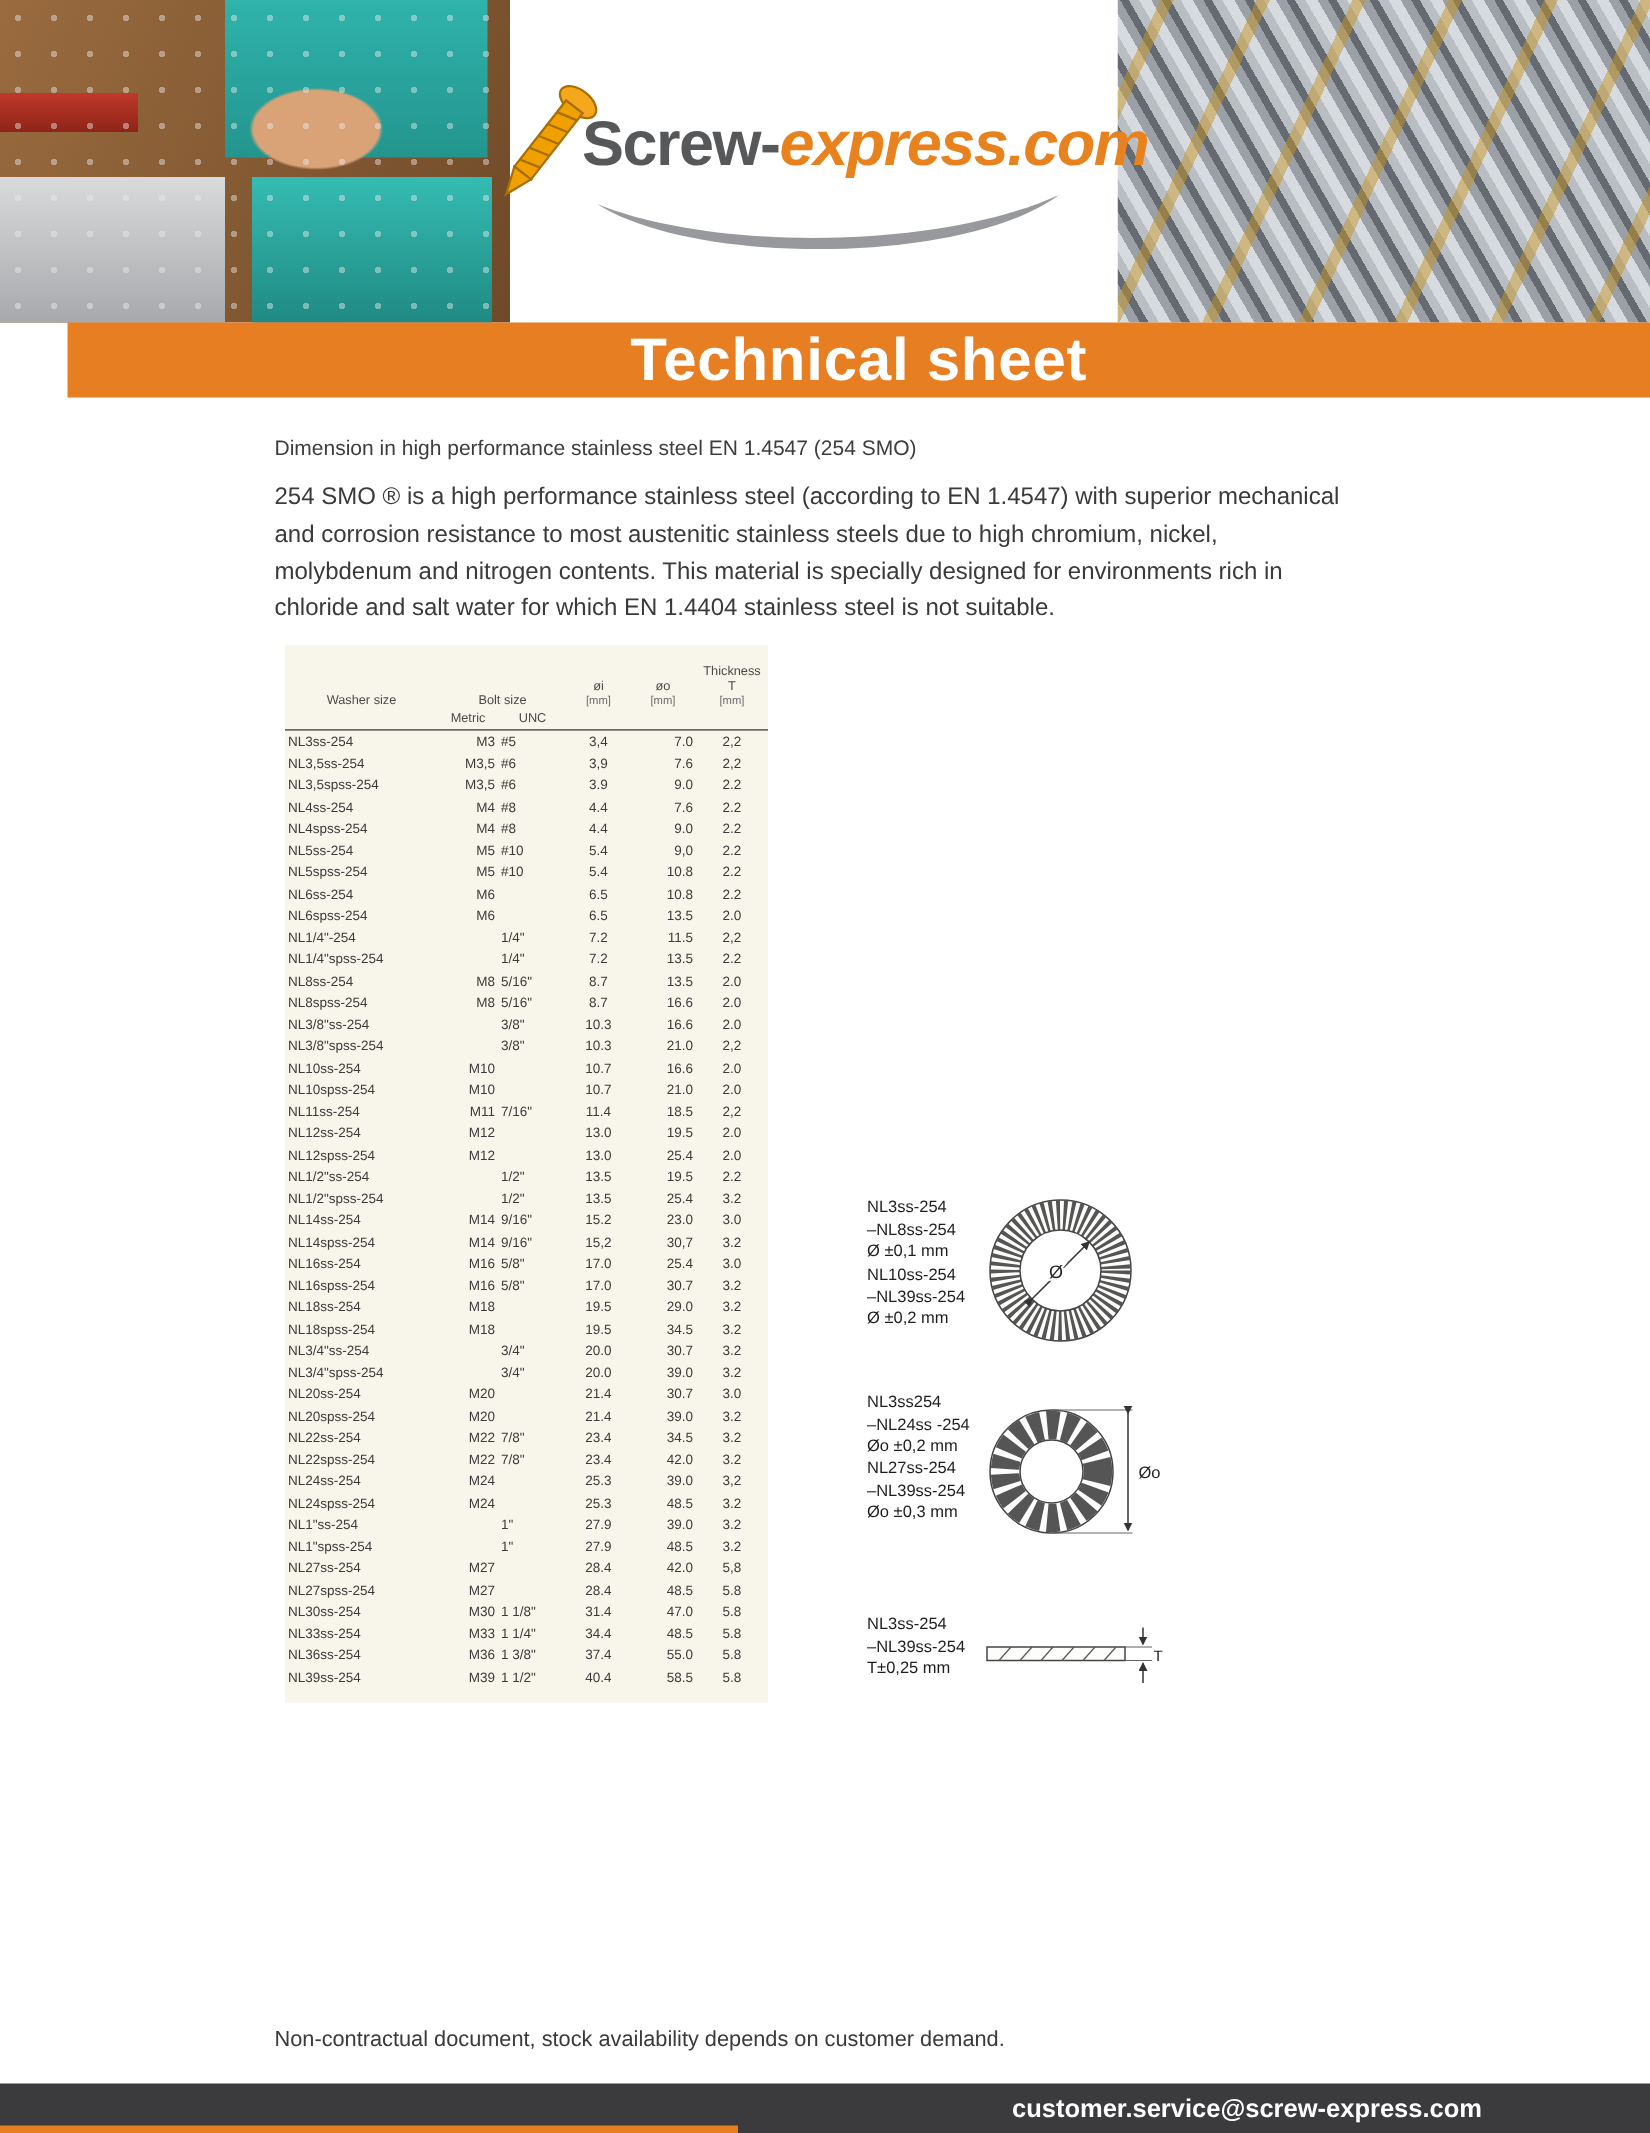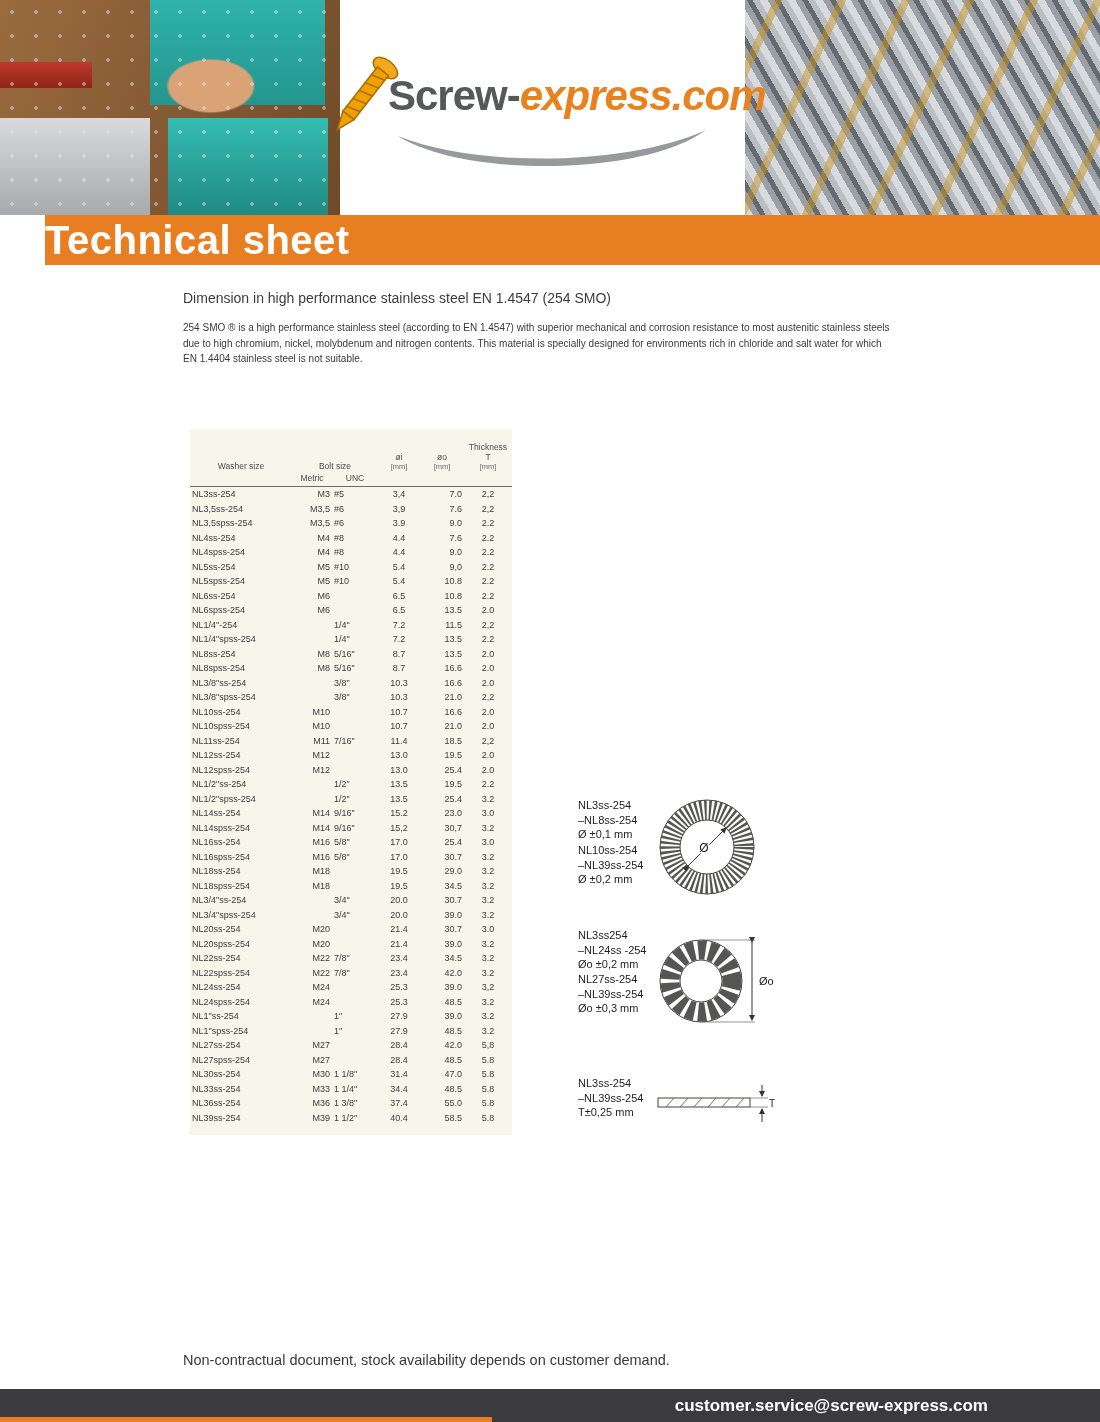--- a/index.html
+++ b/index.html
@@ -23,26 +23,26 @@
       repeating-linear-gradient(60deg,#d7dade 0 7px,#9aa0a6 7px 13px,#646a70 13px 18px,#b9bec3 18px 24px);}
   .logo-zone{position:absolute;left:340px;top:0;width:405px;height:215px;background:#fff;}
   .logo{position:absolute;left:48px;top:72px;font-size:42px;white-space:nowrap;}
   .logo .p1{font-weight:bold;color:#57585a;letter-spacing:-1px;}
   .logo .p2{font-style:italic;font-weight:600;color:#e8821e;letter-spacing:-1px;}
   .swoosh{position:absolute;left:52px;top:126px;}
   .screw-art{position:absolute;left:-18px;top:38px;}
 
   
   .banner{position:absolute;left:45px;right:0;top:215px;height:50px;background:#e87e22;}
-  .banner .title{position:absolute;left:0;right:0;top:0;line-height:50px;text-align:left;
+  .banner .title{position:absolute;left:0;right:0;top:0;line-height:50px;text-align:center;
     color:#fff;font-size:40px;font-weight:800;letter-spacing:.5px;}
 
   
   .subtitle{position:absolute;left:183px;top:290px;font-size:14px;color:#3d3d3d;}
-  .paragraph{position:absolute;left:183px;top:320px;width:712px;font-size:10px;
+  .paragraph{position:absolute;left:183px;top:320px;width:712px;font-size:16px;
     line-height:1.55;color:#3a3a3a;}
 
   
   .table-wrap{position:absolute;left:190px;top:430px;width:322px;background:#f8f6ea;
     padding:8px 0 10px 0;}
   table.spec{border-collapse:collapse;width:322px;table-layout:fixed;}
   table.spec th{font-weight:normal;font-size:8.5px;color:#4a4a4a;padding:1px 2px;vertical-align:bottom;}
   table.spec .h1 th{padding-top:4px;}
   table.spec .h2 th{border-bottom:1px solid #6b6b6b;padding-bottom:3px;}
   table.spec td{font-size:9px;color:#3b3b3b;height:14.5px;line-height:14.5px;

